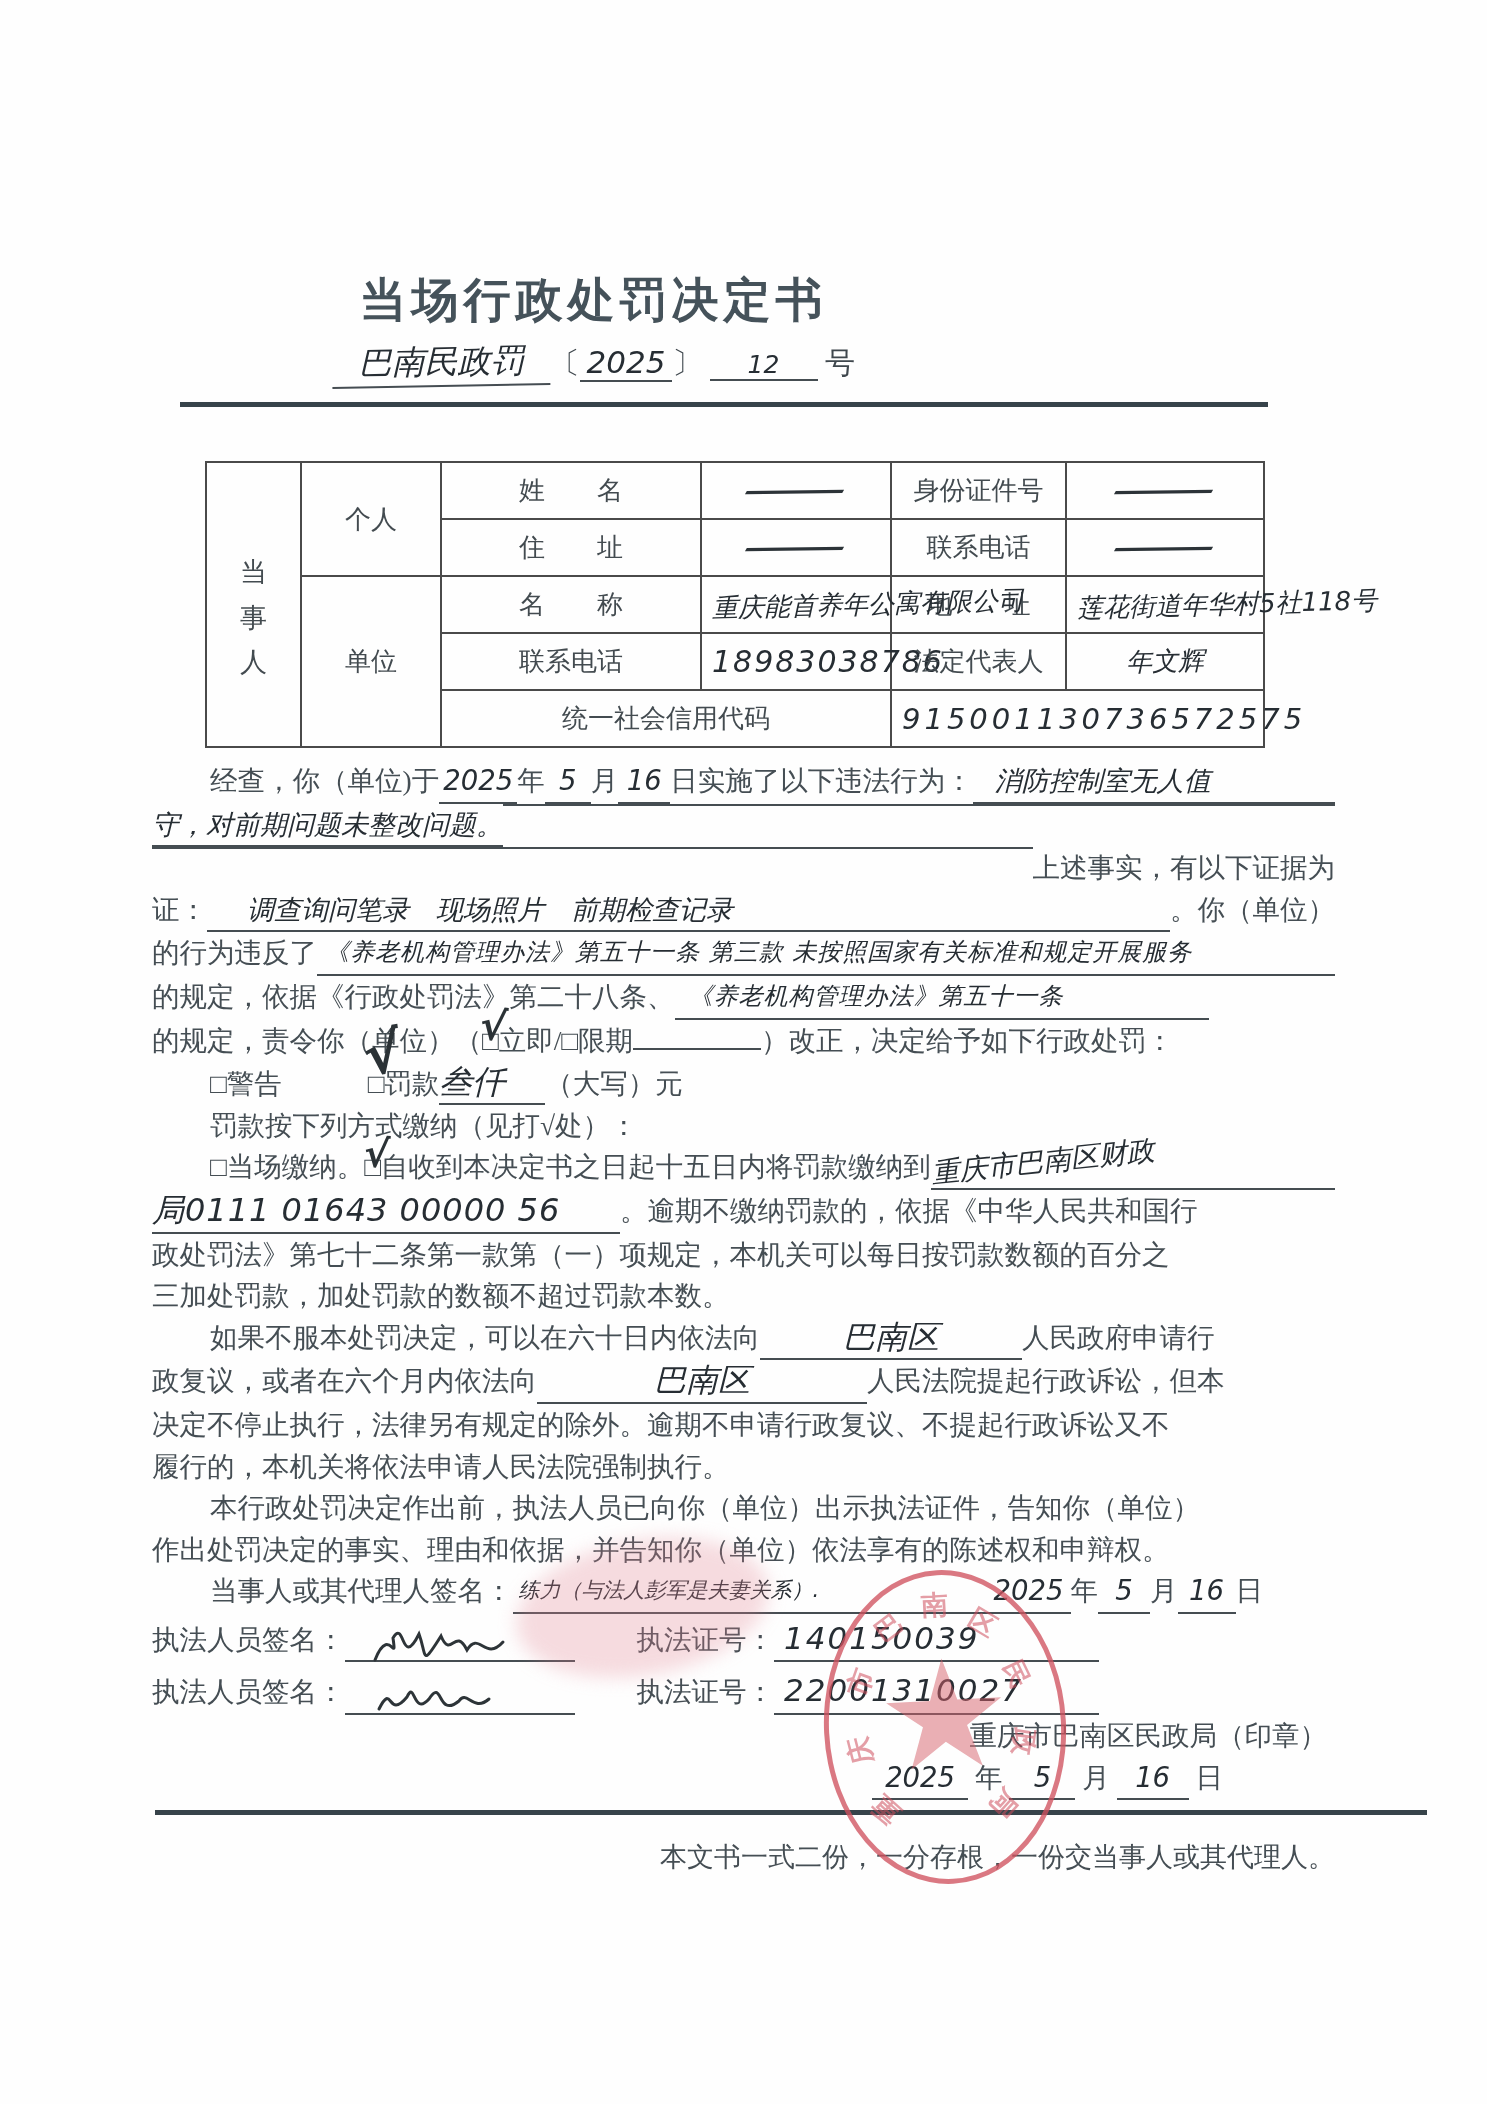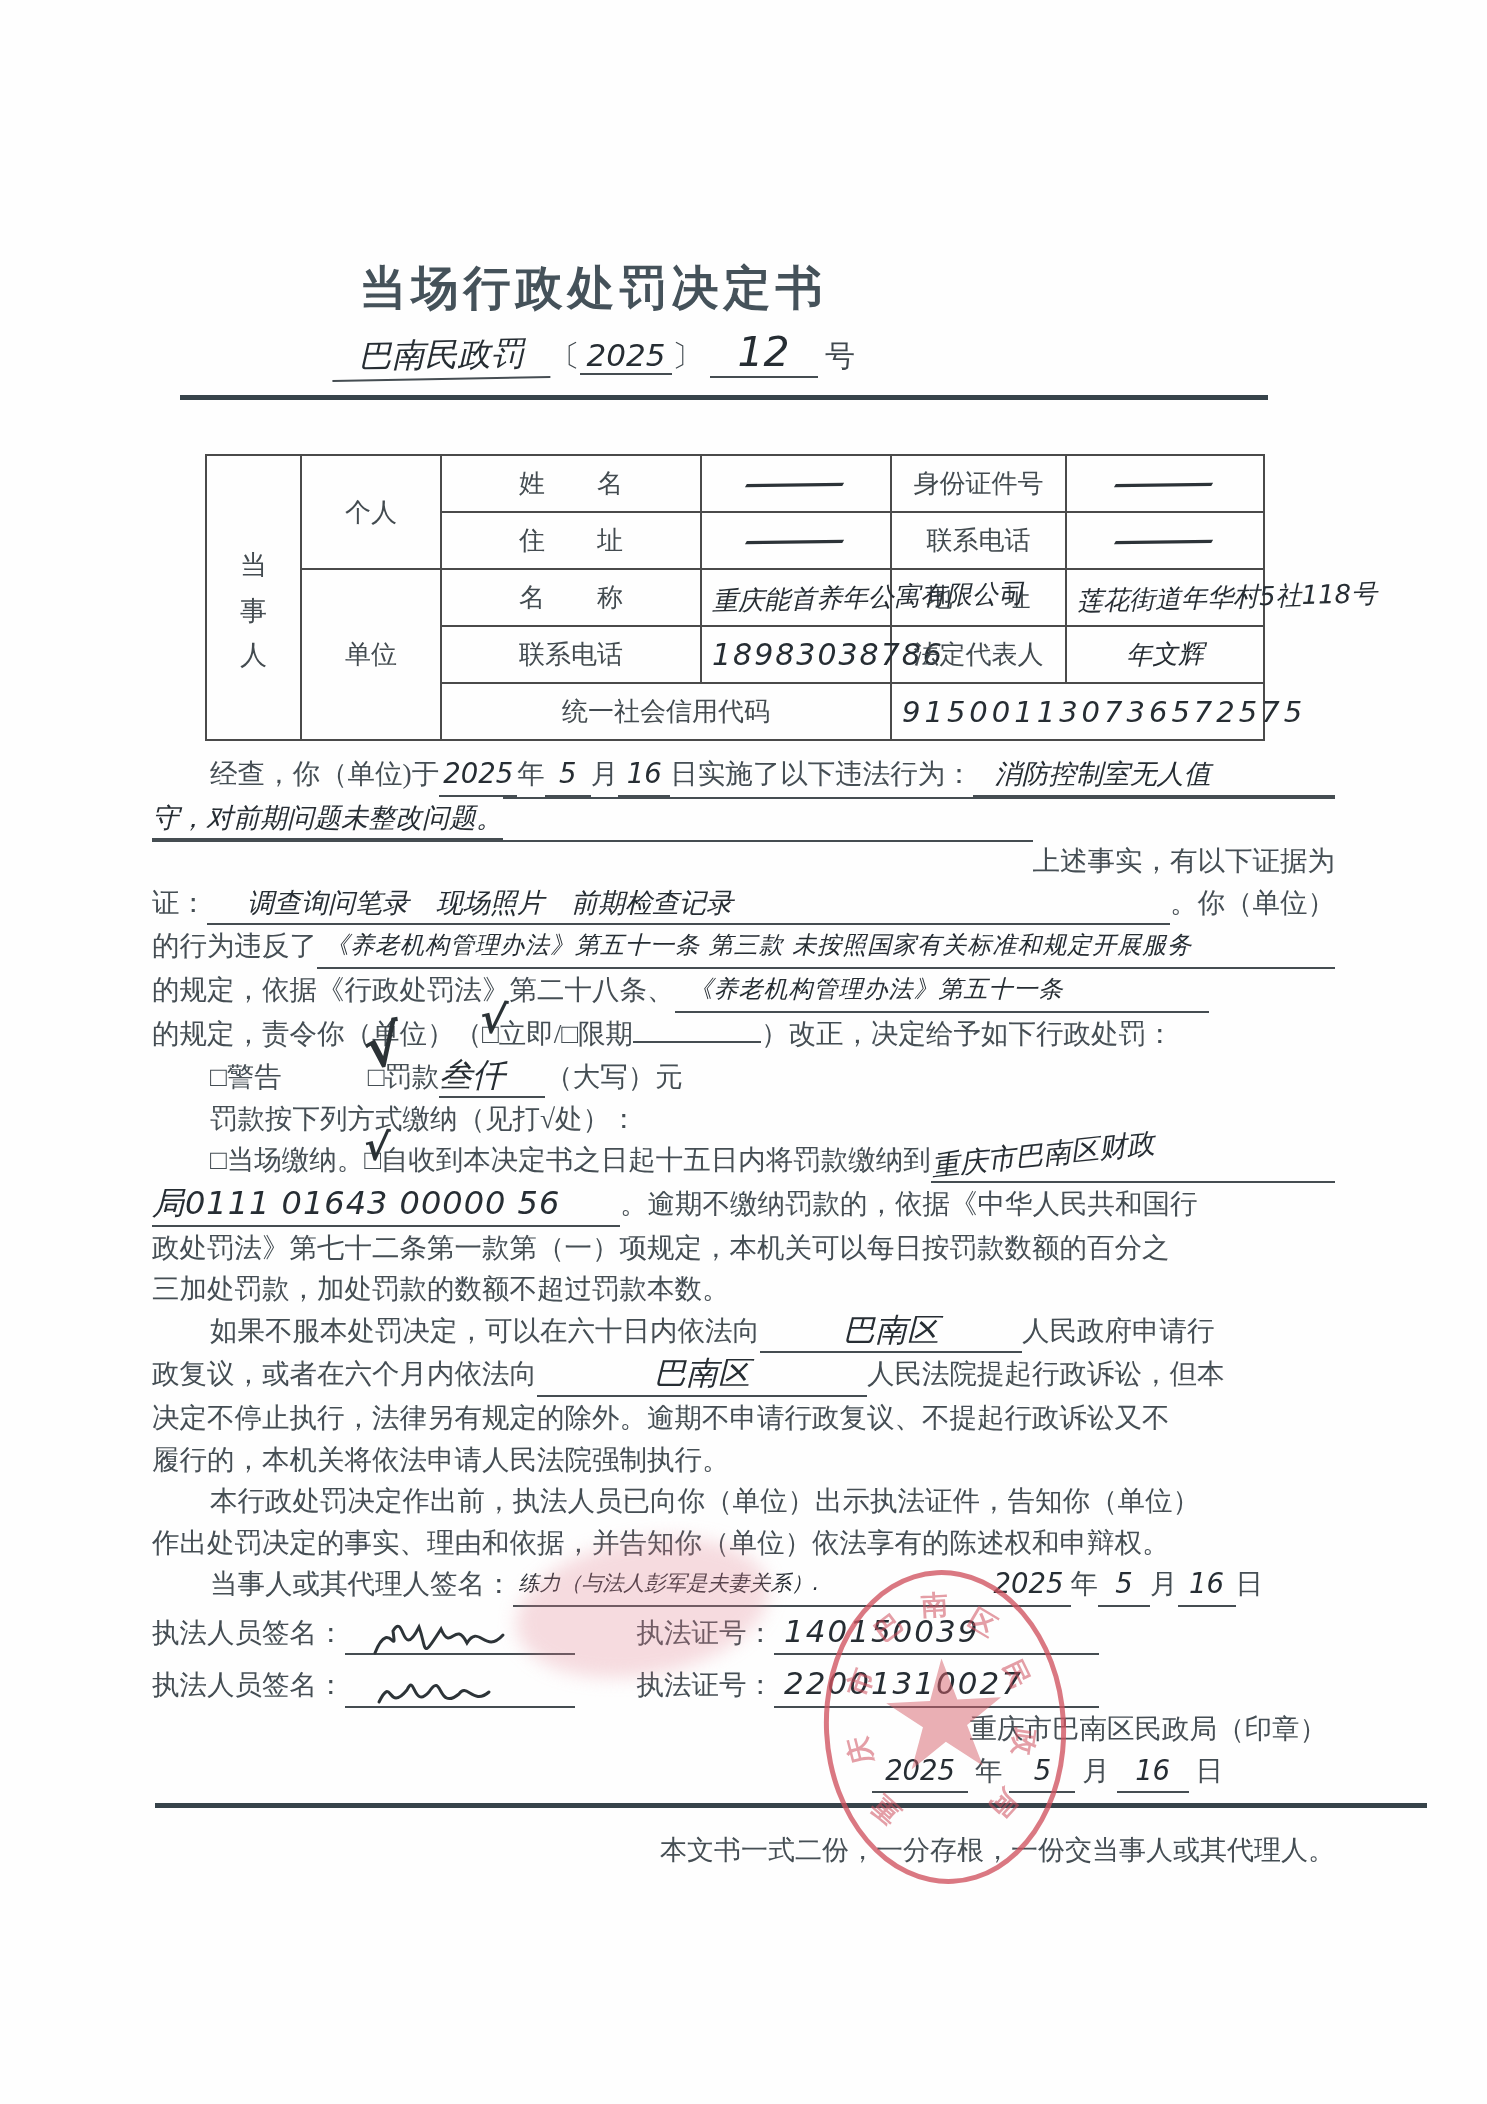--- a/index.html
+++ b/index.html
@@ -1,28 +1,28 @@
 <!DOCTYPE html>
 <html><head>
 <meta charset="utf-8">
 <style>
   html,body{margin:0;padding:0;background:#9a9a9a;}
   .page{position:relative;width:1487px;height:2104px;margin:0 auto;background:#fefefe;
         font-family:"Liberation Serif","DejaVu Serif",serif;color:#49525a;overflow:hidden;}
-  .content{position:absolute;left:152px;top:4px;width:1183px;}
+  .content{position:absolute;left:152px;top:16px;width:1183px;}
 
   
   .header{margin-top:256px;width:100%;transform:translateX(-150px);text-align:center;}
   .title{font-size:47px;font-weight:bold;letter-spacing:5px;color:#45525a;margin:0;line-height:56px;}
   .docno{margin-top:12px;font-size:30px;color:#3f474d;white-space:nowrap;}
   .u{border-bottom:2px solid #454d52;}
   .hw{font-family:"DejaVu Sans",sans-serif;font-style:italic;color:#262d33;}
   .docno .agency{display:inline-block;min-width:218px;font-size:33px;transform:rotate(-1deg);}
   .docno .yr{display:inline-block;min-width:92px;text-align:center;font-size:31px;}
-  .docno .no{display:inline-block;min-width:108px;text-align:center;font-size:41px;}
+  .docno .no{display:inline-block;min-width:108px;text-align:center;font-size:25px;}
 
   .rule{height:5px;background:#37434a;}
   .rule.top{margin-top:15px;margin-left:28px;width:1088px;}
   .rule.bottom{margin-top:10px;margin-left:3px;width:1272px;}
 
   
   table.party{border-collapse:collapse;margin-top:54px;margin-left:53px;width:1058px;table-layout:fixed;
               font-size:26px;color:#434b50;}
   table.party td{border:2px solid #4a4a4a;height:55px;padding:0 10px;text-align:center;vertical-align:middle;
                  overflow:visible;white-space:nowrap;}

